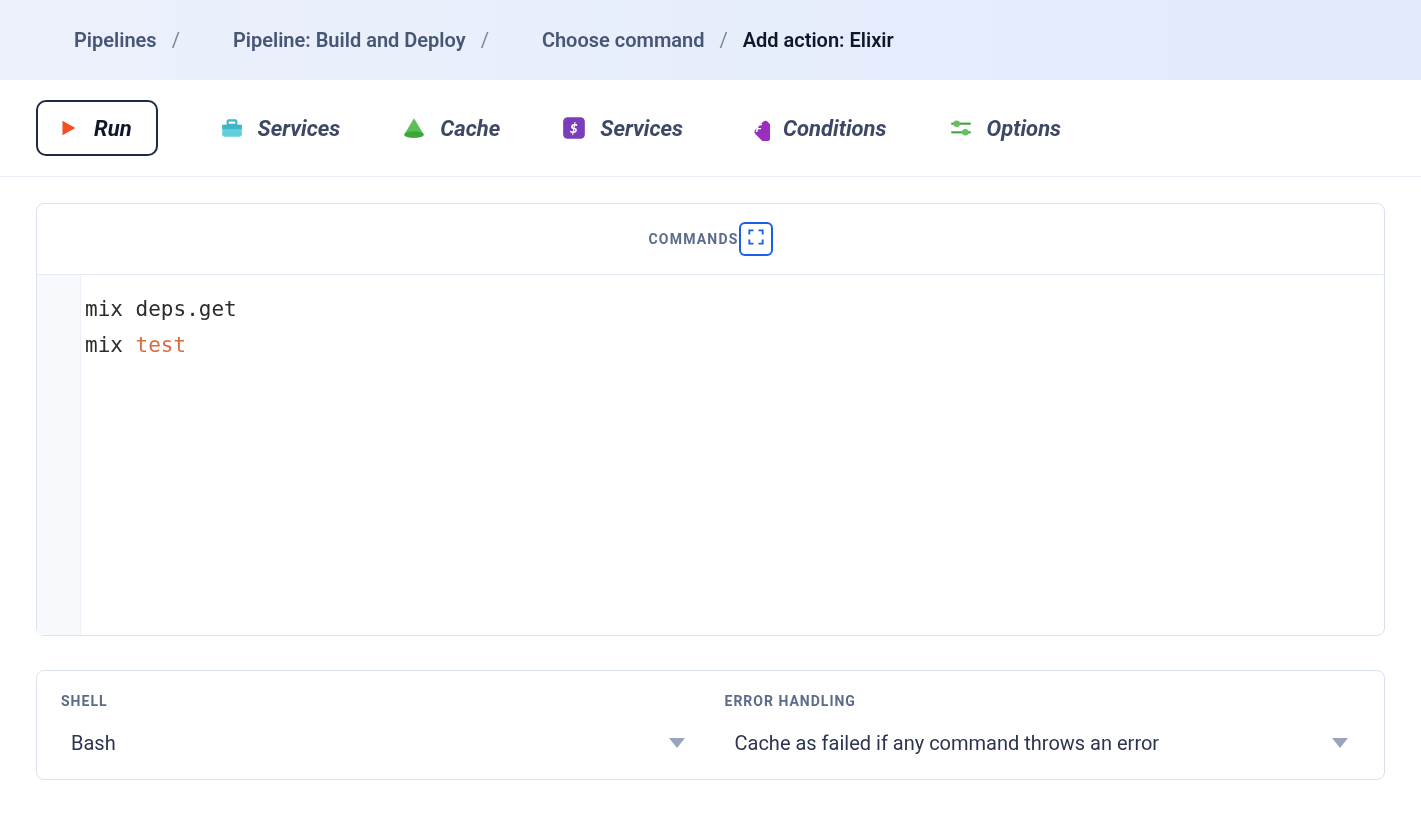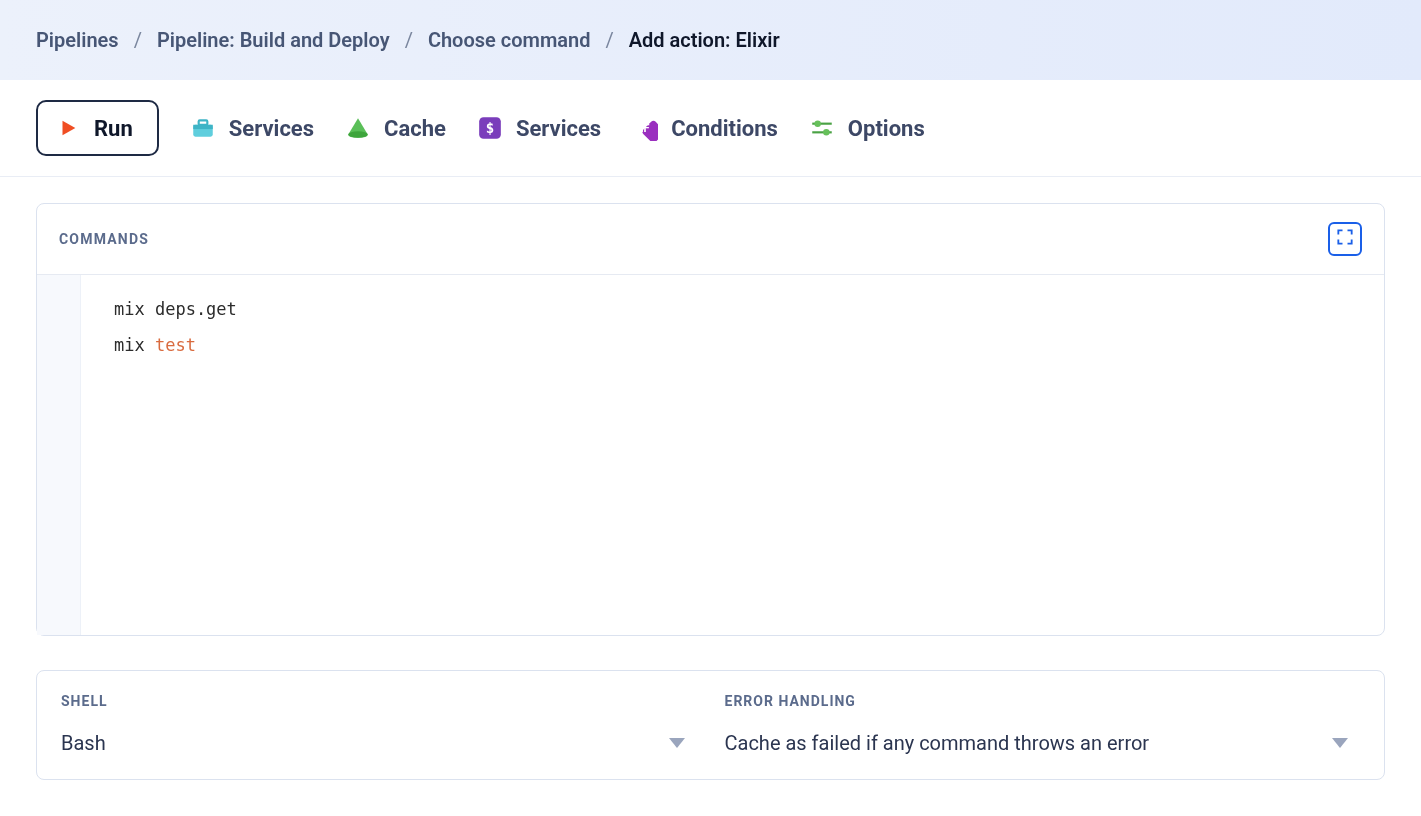--- a/index.html
+++ b/index.html
@@ -13,31 +13,32 @@
   }
 
   
   .breadcrumb-bar {
     background: linear-gradient(to right, #ecf1fb 0%, #e2eafb 100%);
     padding: 28px 36px;
     font-size: 20px;
     font-weight: 600;
     color: #475675;
   }
-  .breadcrumb-bar a { color: #475675; text-decoration: none; }
+  .breadcrumb-bar a { color: #475675; text-decoration: none; margin-left: 38px; }
   .sep { margin: 0 10px; color: #7a869e; font-weight: 400; }
   .crumb-current { color: #0f172a; }
 
   
   .tabs-wrap { background: #fff; border-bottom: 1px solid #e9edf5; }
   .tabs {
     display: flex;
     align-items: center;
-    gap: 30px;
+    gap: 60px;
     padding: 20px 36px 20px 36px;
+    font-style: italic;
   }
   .tab {
     display: flex;
     align-items: center;
     gap: 12px;
     font-size: 22px;
     font-weight: 700;
     color: #3d4866;
     cursor: pointer;
   }
@@ -56,21 +57,21 @@
     border: 1px solid #dbe2ef;
     border-radius: 8px;
     background: #fff;
     margin-bottom: 34px;
   }
 
   
   .panel-header {
     display: flex;
     align-items: center;
-    justify-content: space-between;
+    justify-content: center;
     padding: 18px 22px;
     border-bottom: 1px solid #e6eaf2;
   }
   .panel-title {
     font-size: 14px;
     font-weight: 700;
     letter-spacing: 1.2px;
     color: #5b6b8c;
   }
   .expand-btn {
@@ -86,45 +87,45 @@
     height: 360px;
   }
   .gutter {
     width: 44px;
     background: #f7f9fd;
     border-right: 1px solid #edf1f8;
   }
   .code {
     padding: 16px 4px;
     font-family: ui-monospace, SFMono-Regular, Menlo, Consolas, monospace;
-    font-size: 17px;
+    font-size: 21px;
     line-height: 36px;
     color: #2c2c2c;
     white-space: pre;
-    margin-left: 29px;
   }
   .kw { color: #d96b3f; }
 
   
   .row-panel { display: flex; padding: 22px 36px 24px 24px; gap: 40px; }
   .field { flex: 1; }
   .field-label {
     font-size: 14px;
     font-weight: 700;
     letter-spacing: 1px;
     color: #5b6b8c;
     margin-bottom: 22px;
   }
   .select-faux {
     display: flex;
     justify-content: space-between;
     align-items: center;
     font-size: 20px;
     color: #2b3550;
     cursor: pointer;
+    margin-left: 10px;
   }
   .chevron-down {
     width: 0; height: 0;
     border-left: 8px solid transparent;
     border-right: 8px solid transparent;
     border-top: 10px solid #9aa5bd;
   }
 </style>
 </head>
 <body>

